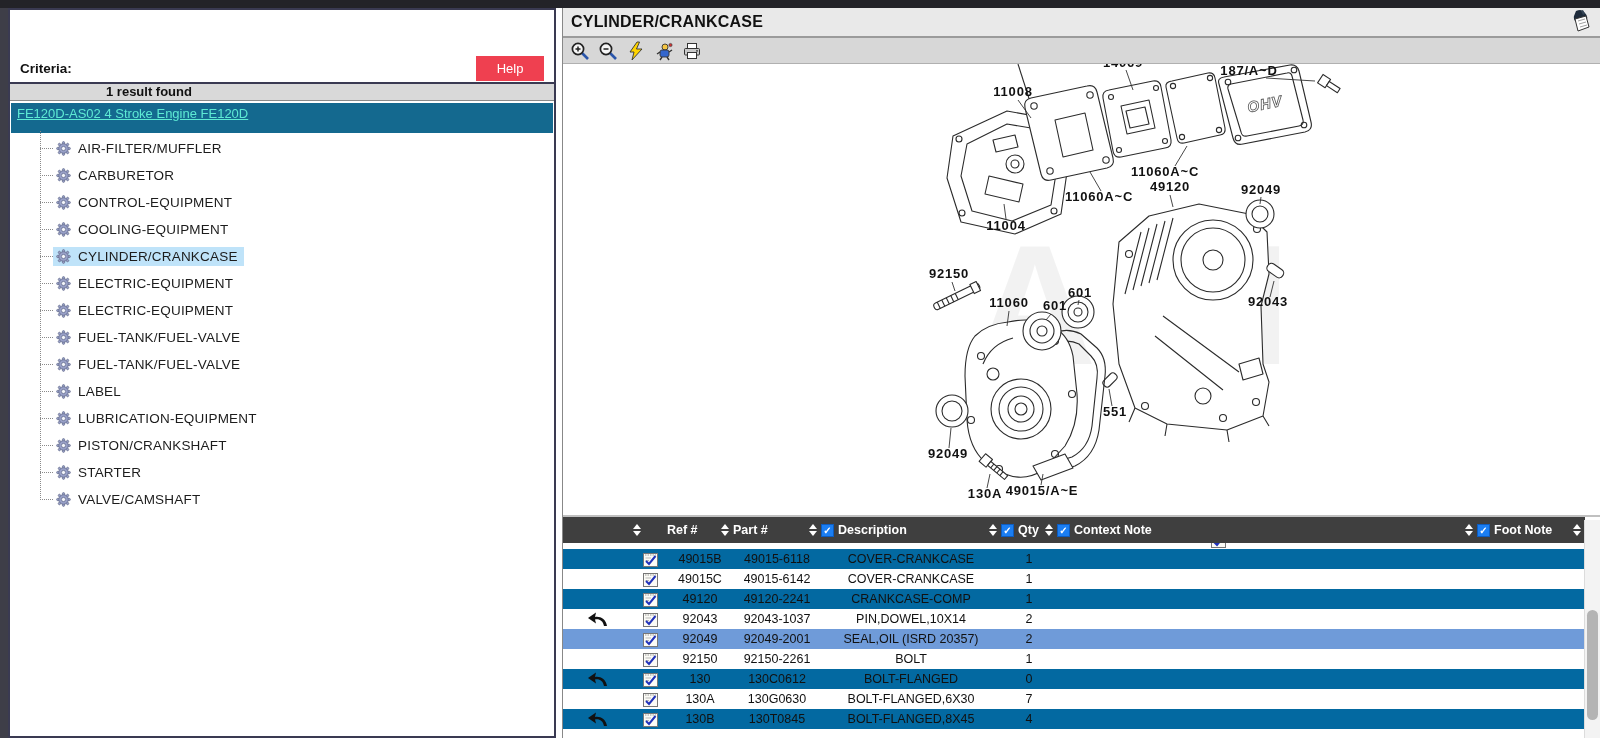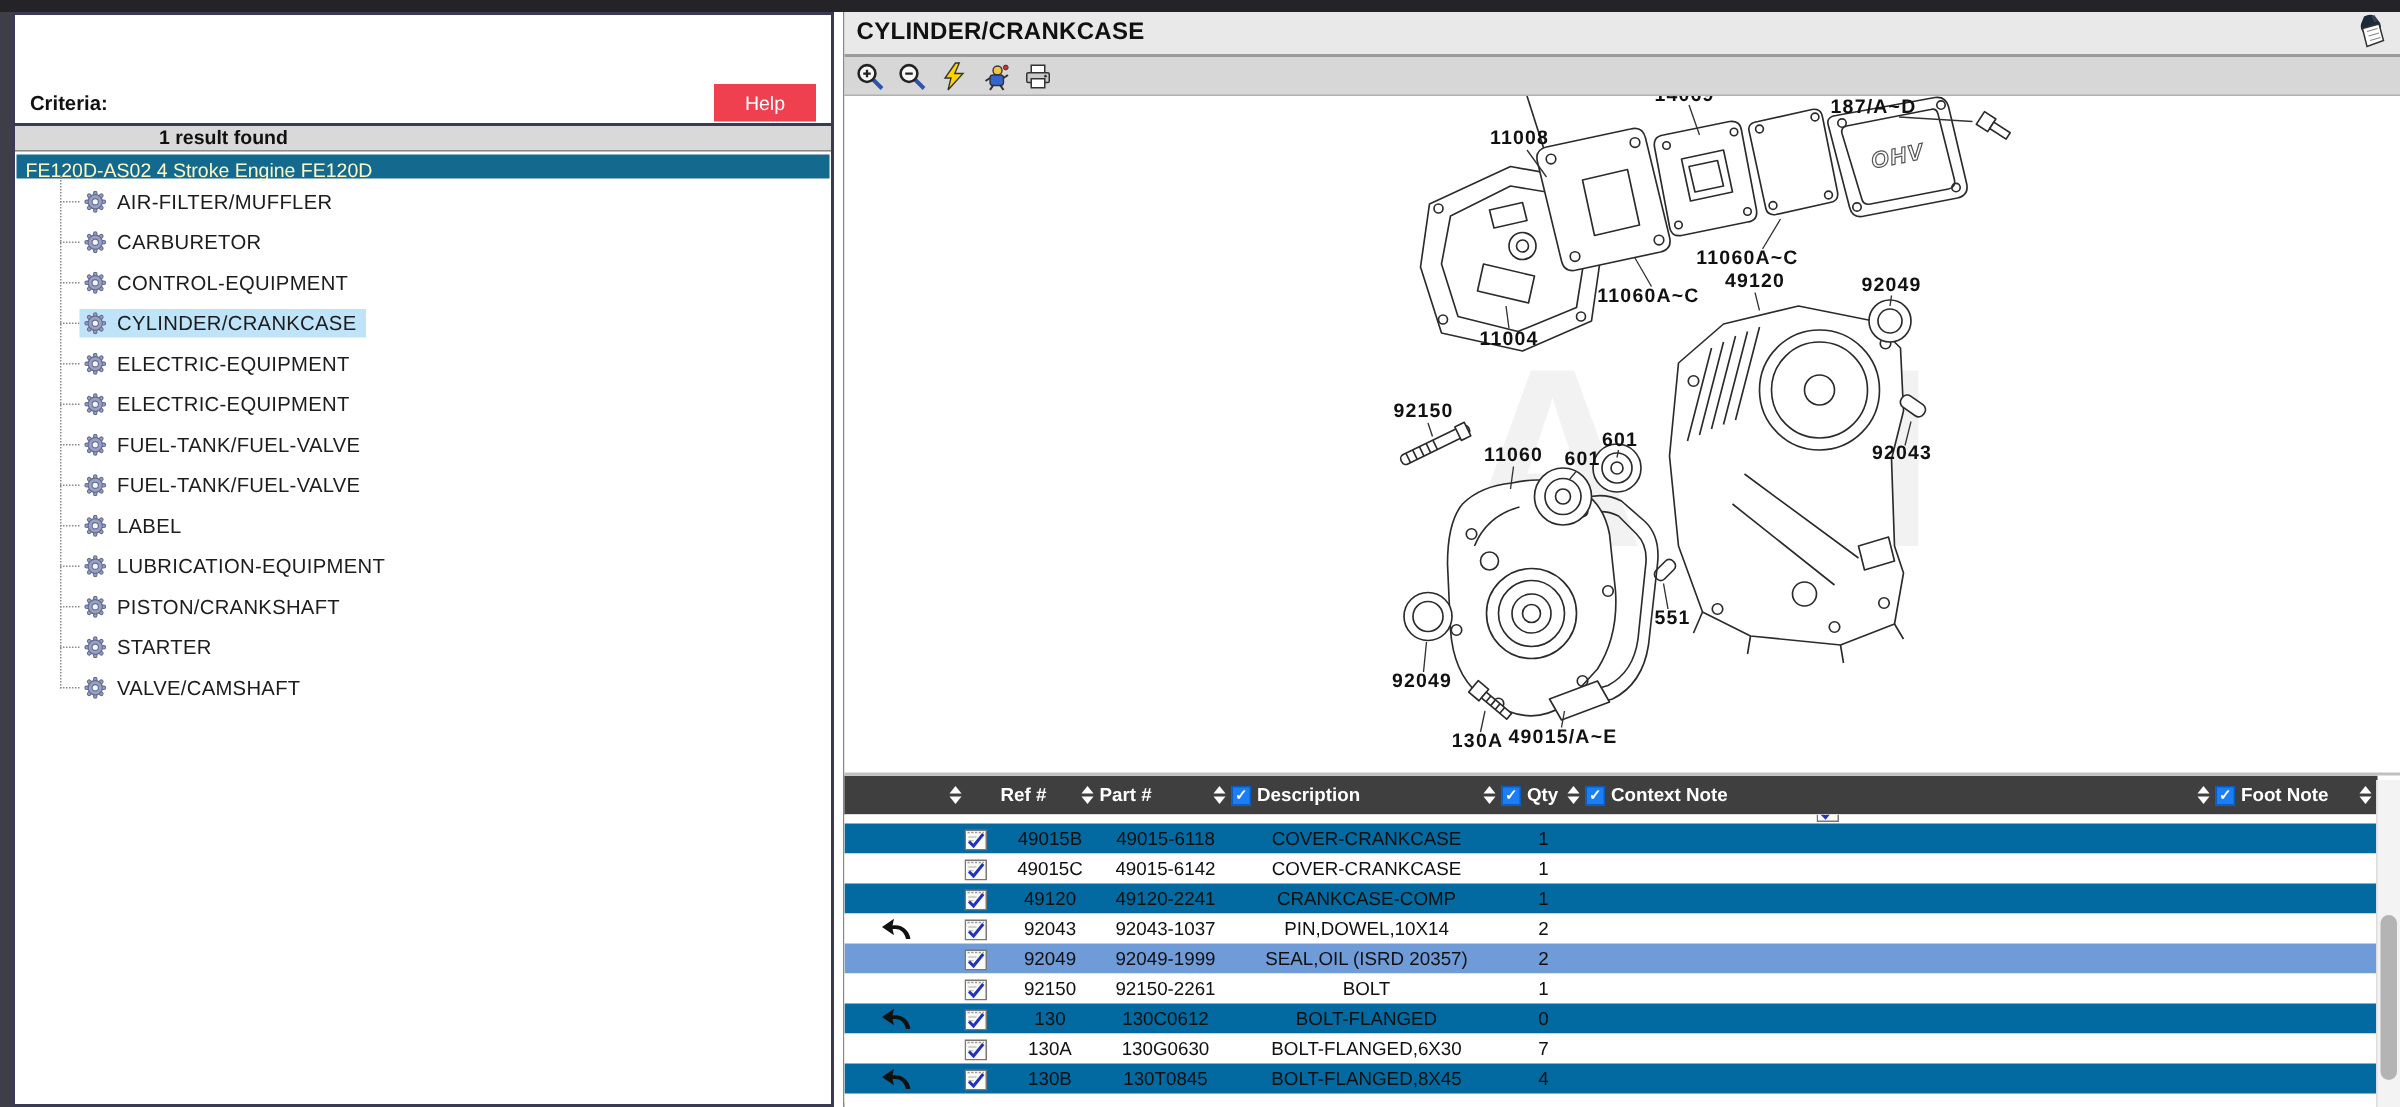--- a/index.html
+++ b/index.html
@@ -11,22 +11,22 @@
   
   .left-panel { position:absolute; left:8px; top:8px; width:548px; height:730px;
     background:#fff; border:2px solid #3a3a52; border-top-width:2px; }
   .criteria-bar { height:30px; background:#fff; border-bottom:2px solid #3a3a52;
     display:flex; align-items:center; padding:0 10px;margin-top:44px; }
   .criteria-label { font-weight:bold; font-size:13.5px; color:#111; }
   .help-btn { margin-left:auto; width:68px; height:25px; background:#ef4050; color:#ffffff;
     font-size:13px; display:flex; align-items:center; justify-content:center; cursor:pointer; }
   .result-bar { height:17px; background:#d9d9d9; border-bottom:1px solid #8a8a8a;
     font-weight:bold; font-size:13px; color:#111; padding-left:96px; line-height:16px; }
-  .tree-root { margin:2px 1px 0 1px; height:16px; background:#14698f; color:#fef9c3;
-    font-size:13px; line-height:21px; padding-left:6px; cursor:pointer; }
+  .tree-root { margin:2px 1px 0 1px; height:30px; background:#14698f; color:#5eead4;
+    font-size:13px; line-height:21px; padding-left:6px; cursor:pointer;text-decoration:underline; }
   ul.tree { list-style:none; position:relative; margin-left:30px; padding-top:2px; }
   ul.tree::before { content:''; position:absolute; left:0; top:-2px; bottom:13px;
     border-left:1px dotted #8a8a8a; }
   ul.tree li { height:27px; display:flex; align-items:center; cursor:pointer; }
   .conn { width:13px; border-top:1px dotted #8a8a8a; flex:none; }
   .node { display:inline-flex; align-items:center; gap:7px; padding:2px 6px 2px 3px; }
   .node.hl { background:#bfe3f9; }
   .tlbl { font-size:13.5px; color:#1c1c1c; letter-spacing:.2px; white-space:nowrap; }
   .gear { width:15px; height:15px; flex:none; }
 
@@ -134,20 +134,36 @@
             <g fill="#98a0c8" stroke="#666e8e" stroke-width="1">
               <rect x="8.5" y="0.8" width="3" height="18.4" rx="1.5"></rect>
               <rect x="8.5" y="0.8" width="3" height="18.4" rx="1.5" transform="rotate(45 10 10)"></rect>
               <rect x="8.5" y="0.8" width="3" height="18.4" rx="1.5" transform="rotate(90 10 10)"></rect>
               <rect x="8.5" y="0.8" width="3" height="18.4" rx="1.5" transform="rotate(135 10 10)"></rect>
               <circle cx="10" cy="10" r="6.3"></circle>
               <circle cx="10" cy="10" r="2.8" fill="#f4f6fa"></circle>
             </g>
           </svg>
           <span class="tlbl">CONTROL-EQUIPMENT</span>
+        </span>
+      </li>
+      <li>
+        <span class="conn"></span>
+        <span class="node">
+          <svg class="gear" viewBox="0 0 20 20">
+            <g fill="#98a0c8" stroke="#666e8e" stroke-width="1">
+              <rect x="8.5" y="0.8" width="3" height="18.4" rx="1.5"></rect>
+              <rect x="8.5" y="0.8" width="3" height="18.4" rx="1.5" transform="rotate(45 10 10)"></rect>
+              <rect x="8.5" y="0.8" width="3" height="18.4" rx="1.5" transform="rotate(90 10 10)"></rect>
+              <rect x="8.5" y="0.8" width="3" height="18.4" rx="1.5" transform="rotate(135 10 10)"></rect>
+              <circle cx="10" cy="10" r="6.3"></circle>
+              <circle cx="10" cy="10" r="2.8" fill="#f4f6fa"></circle>
+            </g>
+          </svg>
+          <span class="tlbl">COOLING-EQUIPMENT</span>
         </span>
       </li>
       <li>
         <span class="conn"></span>
         <span class="node hl">
           <svg class="gear" viewBox="0 0 20 20">
             <g fill="#98a0c8" stroke="#666e8e" stroke-width="1">
               <rect x="8.5" y="0.8" width="3" height="18.4" rx="1.5"></rect>
               <rect x="8.5" y="0.8" width="3" height="18.4" rx="1.5" transform="rotate(45 10 10)"></rect>
               <rect x="8.5" y="0.8" width="3" height="18.4" rx="1.5" transform="rotate(90 10 10)"></rect>
@@ -651,21 +667,21 @@
         <div class="tcell" style="width: 70px;"></div>
         <div class="tcell" style="width: 34px;">
           <svg viewBox="0 0 15 15" width="15" height="15">
             <rect x="0.5" y="1.5" width="14" height="13" fill="#fbfbf6" stroke="#777"></rect>
             <path d="M2,3 H13" stroke="#999" stroke-dasharray="1.5,1" fill="none"></path>
             <path d="M2.5,6 H8 M2.5,8.5 H6" stroke="#aaa" stroke-width="0.8" fill="none"></path>
             <path d="M3,9 L6,12 L12.5,4" stroke="#2233bb" stroke-width="2" fill="none"></path>
           </svg>
         </div>
         <div class="tcell" style="width: 66px;">92049</div>
-        <div class="tcell" style="width: 88px;">92049-1999</div>
+        <div class="tcell" style="width: 88px;">92049-2001</div>
         <div class="tcell" style="width: 180px;">SEAL,OIL (ISRD 20357)</div>
         <div class="tcell" style="width: 56px;">2</div>
         <div class="tcell" style="width: 420px;"></div>
         <div class="tcell" style="width: 108px;"></div>
       </div>
       <div class="trow even">
         <div class="tcell" style="width: 70px;"></div>
         <div class="tcell" style="width: 34px;">
           <svg viewBox="0 0 15 15" width="15" height="15">
             <rect x="0.5" y="1.5" width="14" height="13" fill="#fbfbf6" stroke="#777"></rect>

